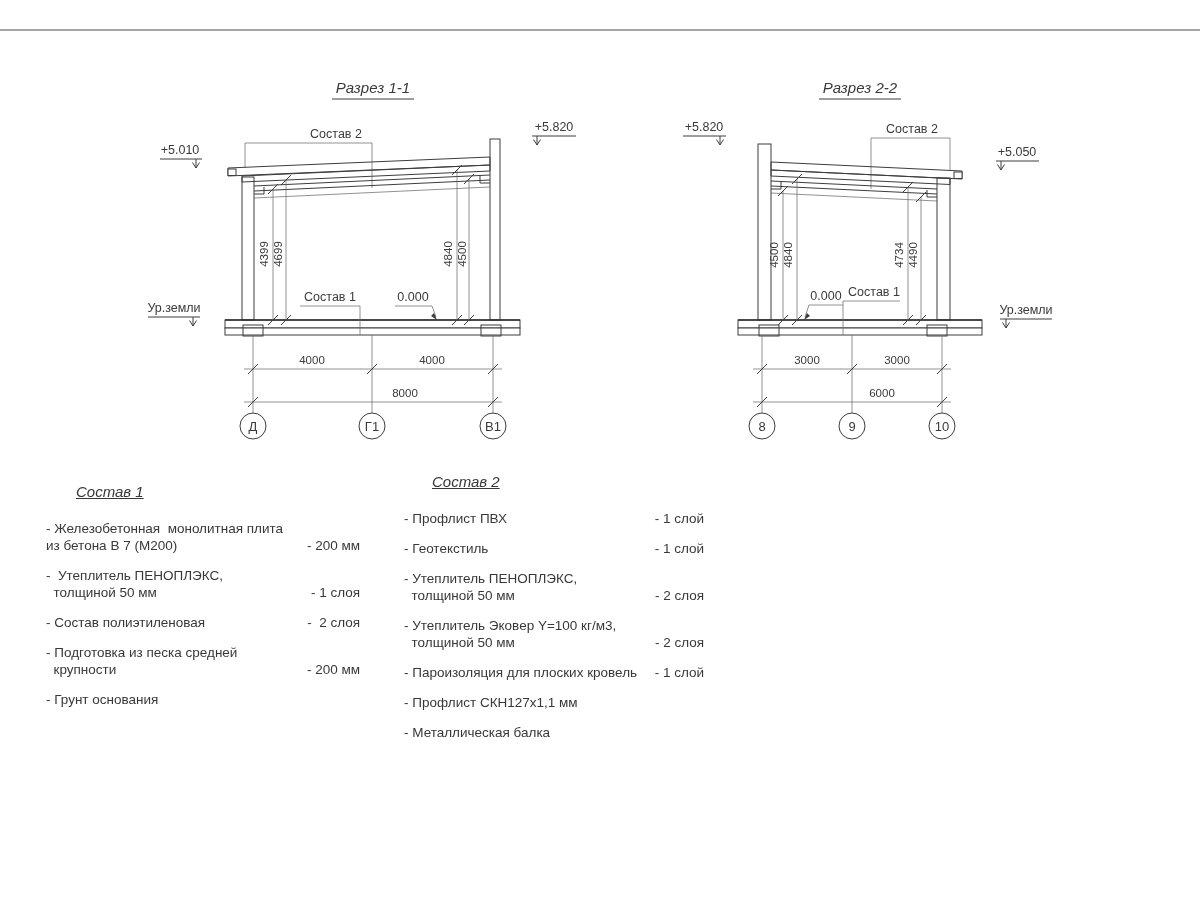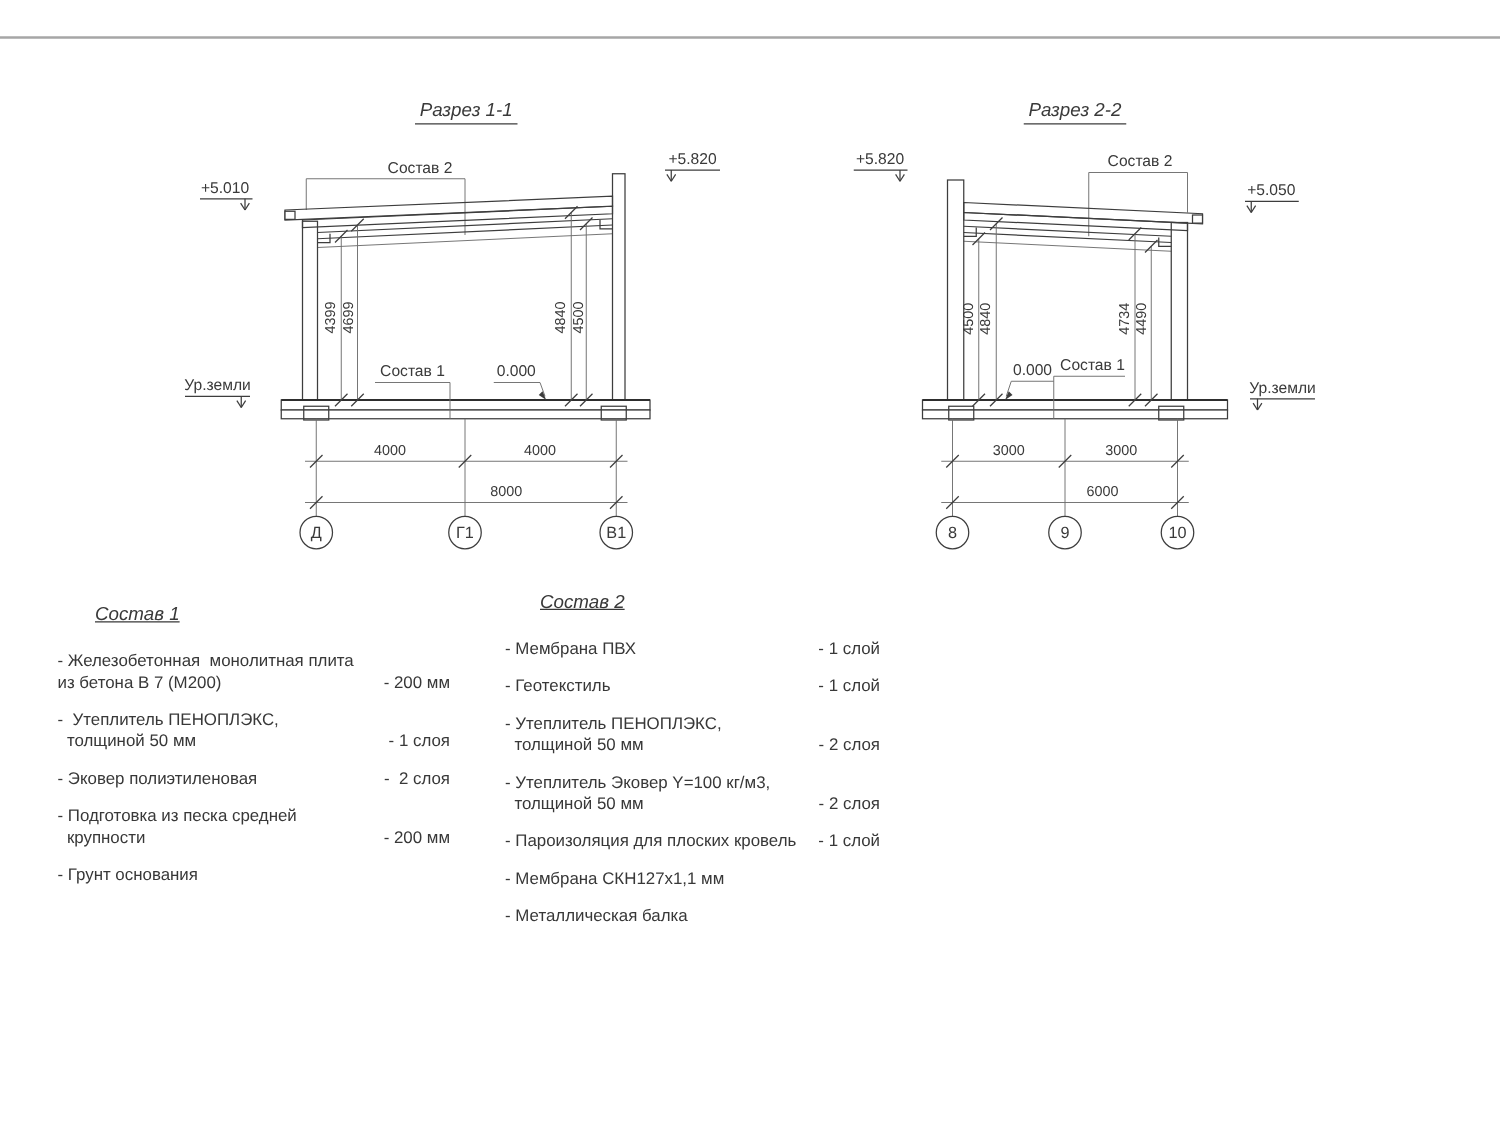--- a/index.html
+++ b/index.html
@@ -312,38 +312,38 @@
       <span class="txt">- Железобетонная  монолитная плита
 из бетона В 7 (М200)</span>
       <span class="val">- 200 мм</span>
     </div>
     <div class="item">
       <span class="txt">-  Утеплитель ПЕНОПЛЭКС,
   толщиной 50 мм</span>
       <span class="val">- 1 слоя</span>
     </div>
     <div class="item">
-      <span class="txt">- Эковер полиэтиленовая</span>
+      <span class="txt">- Состав полиэтиленовая</span>
       <span class="val">-  2 слоя</span>
     </div>
     <div class="item">
       <span class="txt">- Подготовка из песка средней
   крупности</span>
       <span class="val">- 200 мм</span>
     </div>
     <div class="item">
       <span class="txt">- Грунт основания</span>
       <span class="val"></span>
     </div>
   </div>
 
   <div class="legend" id="legend2">
     <div class="hd">Состав 2</div>
     <div class="item">
-      <span class="txt">- Мембрана ПВХ</span>
+      <span class="txt">- Профлист ПВХ</span>
       <span class="val">- 1 слой</span>
     </div>
     <div class="item">
       <span class="txt">- Геотекстиль</span>
       <span class="val">- 1 слой</span>
     </div>
     <div class="item">
       <span class="txt">- Утеплитель ПЕНОПЛЭКС,
   толщиной 50 мм</span>
       <span class="val">- 2 слоя</span>
@@ -351,21 +351,21 @@
     <div class="item">
       <span class="txt">- Утеплитель Эковер Y=100 кг/м3,
   толщиной 50 мм</span>
       <span class="val">- 2 слоя</span>
     </div>
     <div class="item">
       <span class="txt">- Пароизоляция для плоских кровель</span>
       <span class="val">- 1 слой</span>
     </div>
     <div class="item">
-      <span class="txt">- Мембрана СКН127х1,1 мм</span>
+      <span class="txt">- Профлист СКН127х1,1 мм</span>
       <span class="val"></span>
     </div>
     <div class="item">
       <span class="txt">- Металлическая балка</span>
       <span class="val"></span>
     </div>
   </div>
 </div>
 
 </body></html>

